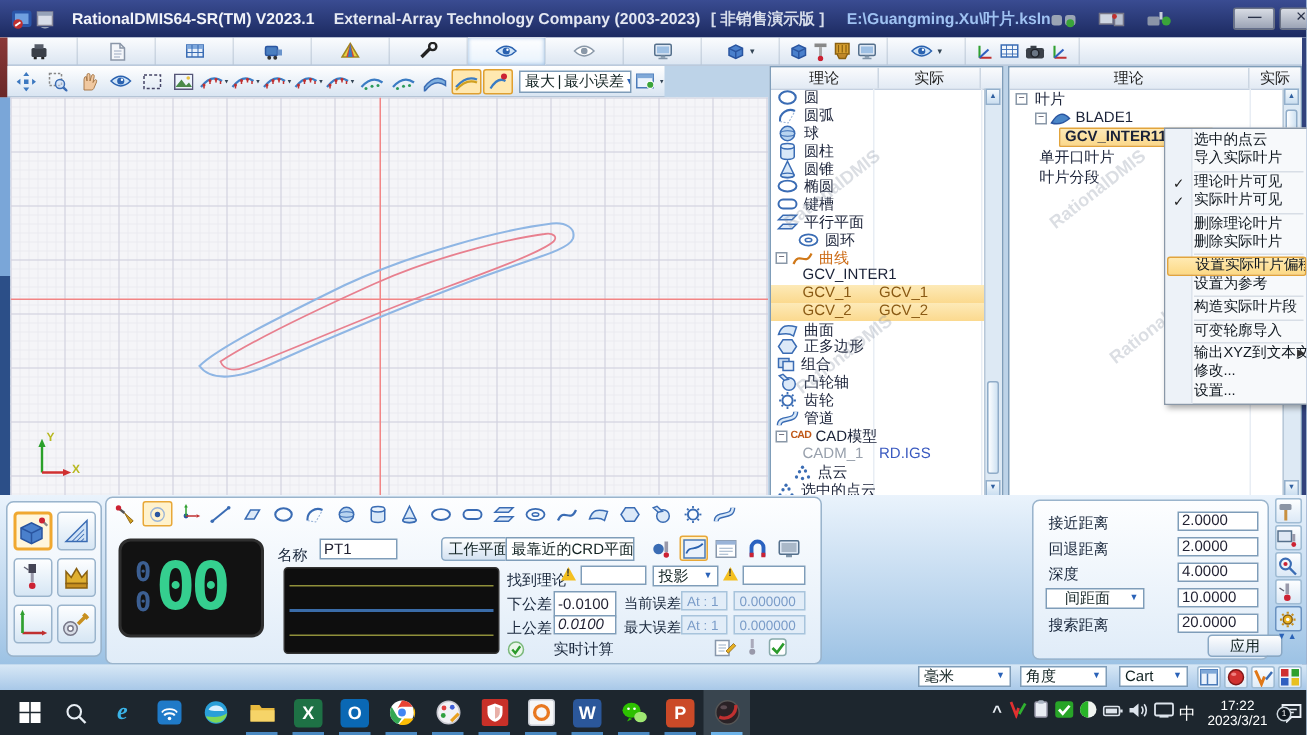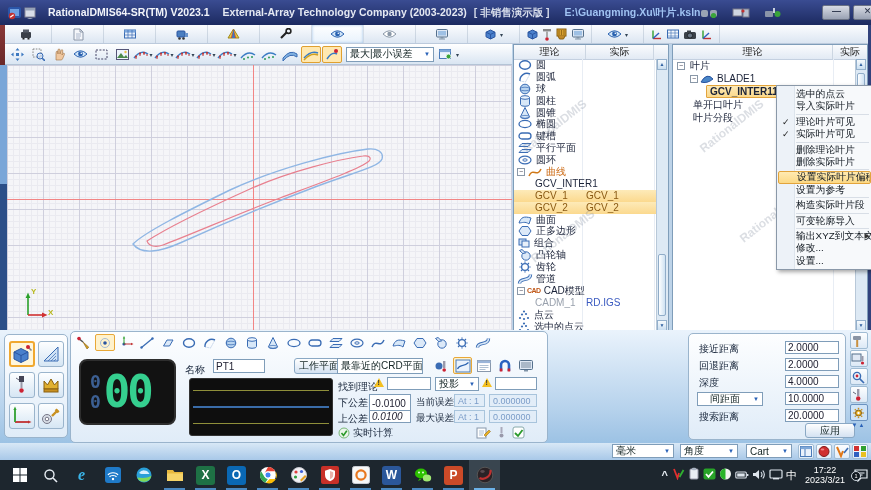--- a/index.html
+++ b/index.html
@@ -15,21 +15,21 @@
   .wbtn{width:26px;height:13px;border-radius:2px;background:linear-gradient(#d8dce4,#9aa2b4);border:1px solid #6a7284;color:#2a3248;font-size:9px;line-height:11px;text-align:center;font-weight:bold;}
   .tb-right-icons{display:flex;gap:14px;margin-right:40px;}
   
   .ribbon{position:absolute;left:0;top:25px;width:871px;height:19px;background:linear-gradient(#fbfcfe,#dce6f2);border-bottom:1px solid #bccadc;display:flex;box-sizing:border-box;}
   .rcell{height:18px;min-width:52px;display:flex;align-items:center;justify-content:center;gap:3px;border-right:1px solid rgba(150,165,185,.35);padding:0 6px;box-sizing:border-box;}
   .rcell.sel{background:linear-gradient(#ffffff,#e8f2fc);box-shadow:inset 0 0 3px #9ec0e4;}
   .caret{font-size:6px;color:#345;}
   .edge-left{position:absolute;left:0;top:25px;width:5px;height:40px;background:linear-gradient(#8a3838,#6a2828);}
   .edge-right{position:absolute;left:868px;top:25px;width:3px;height:418px;background:#31427c;}
   
-  .toolbar{position:absolute;left:5px;top:44px;width:507px;height:21px;background:linear-gradient(#ffffff,#d9e5f2);border-bottom:1px solid #b4c4d6;display:flex;align-items:center;gap:1px;padding-left:2px;box-sizing:border-box;}
+  .toolbar{position:absolute;left:5px;top:44px;width:438px;height:21px;background:linear-gradient(#ffffff,#d9e5f2);border-bottom:1px solid #b4c4d6;display:flex;align-items:center;gap:1px;padding-left:2px;box-sizing:border-box;font-family:Liberation Mono, monospace;}
   .tbtn{width:20px;height:17px;display:flex;align-items:center;justify-content:center;border-radius:2px;}
   .tbtn.sel{background:#ffe8b0;border:1px solid #e0a030;box-sizing:border-box;}
   .tb-combo{width:88px;height:15px;margin-left:3px;}
   
   .viewport{position:absolute;left:7px;top:65px;width:505px;height:265px;background-color:#f5f5f8;
     background-image:linear-gradient(#cfcfdd 1px,transparent 1px),linear-gradient(90deg,#cfcfdd 1px,transparent 1px),linear-gradient(#eaeaf0 1px,transparent 1px),linear-gradient(90deg,#eaeaf0 1px,transparent 1px);
     background-size:36px 36px,36px 36px,6px 6px,6px 6px;overflow:hidden;}
   .vstrip{position:absolute;left:0;top:65px;width:7px;height:265px;background:linear-gradient(#7aa6d8 0%,#7aa6d8 45%,#2c4f88 45%,#2c4f88 100%);}
   .redline{position:absolute;background:#f28585;}
   .triad{position:absolute;left:12px;top:224px;width:34px;height:34px;}
@@ -81,21 +81,21 @@
   .inp{position:absolute;background:#fff;border:1px solid #7f9db9;font-family:"Liberation Sans","DejaVu Sans",sans-serif;font-size:10px;color:#223;padding:0 2px;box-sizing:border-box;}
   .ro{position:absolute;background:#e2edf8;border:1px solid #a8c4dc;color:#7a9cc8;font-size:9px;display:flex;align-items:center;padding:0 3px;box-sizing:border-box;}
   .combo{position:absolute;background:#fff;border:1px solid #7f9db9;display:flex;align-items:center;font-size:10px;color:#122;padding:0 3px;box-sizing:border-box;white-space:nowrap;overflow:hidden;}
   .combo .car{margin-left:auto;font-size:6px;color:#2a62b8;padding-left:2px;}
   .btn{position:absolute;display:flex;align-items:center;justify-content:center;font-size:10px;color:#122;background:linear-gradient(#fefefe,#d4e2f2);border:1px solid #8aa8c4;border-radius:3px;box-sizing:border-box;margin-left:14px;}
   .mode-bar{position:absolute;left:361px;top:25px;display:flex;gap:2px;}
   .mode-btn{width:19px;height:17px;display:flex;align-items:center;justify-content:center;border-radius:2px;}
   .mode-btn.sel{border:1px solid #e8a838;background:#fff2cc;box-sizing:border-box;}
   .warn{position:absolute;width:0;height:0;border-left:5px solid transparent;border-right:5px solid transparent;border-bottom:9px solid #f4c020;}
   .warn::after{content:"!";position:absolute;left:-1.5px;top:1px;font-size:7px;font-weight:bold;color:#333;}
-  .chk-rt{position:absolute;display:flex;align-items:center;gap:3px;font-size:10px;color:#17253a;}
+  .chk-rt{position:absolute;display:flex;align-items:center;gap:19px;font-size:10px;color:#17253a;}
   .row-icons{position:absolute;display:flex;gap:4px;}
   .group2{left:688px;top:3px;width:158px;height:107px;}
   .strip{position:absolute;left:849px;top:2px;width:19px;display:flex;flex-direction:column;gap:1px;align-items:center;}
   .strip-btn{width:18px;height:17px;display:flex;align-items:center;justify-content:center;background:linear-gradient(#fdfeff,#dce9f6);border:1px solid #a0bcd4;border-radius:2px;box-sizing:border-box;}
   .strip-btn.sel{background:#cfe4f8;border-color:#6a92c0;}
   .updown{font-size:6px;color:#2a62b8;letter-spacing:1px;}
   
   .status{position:absolute;left:0;top:443px;width:871px;height:17px;background:linear-gradient(#d8e8f6,#a8c8e8);}
   .st-icons{position:absolute;left:798px;top:1px;display:flex;gap:2px;}
   .st-icon{width:16px;height:15px;display:flex;align-items:center;justify-content:center;background:linear-gradient(#fdfeff,#e0ecf8);border:1px solid #a0bcd4;border-radius:2px;box-sizing:border-box;}
@@ -597,21 +597,21 @@
         </div>
         <div class="trow" style="padding-left: 3px;">
           <span class="ic">
             <svg width="16" height="14" viewBox="0 0 16 14">
               <path d="M2 5.5L5 2.5h9l-3 3z" fill="#dce9f8" stroke="#3a6cb4"></path>
               <path d="M2 11.5L5 8.5h9l-3 3z" fill="#dce9f8" stroke="#3a6cb4"></path>
             </svg>
           </span>
           <span class="tlab">平行平面</span>
         </div>
-        <div class="trow" style="padding-left: 3px;">
+        <div class="trow" style="padding-left: 17px;">
           <span class="ic">
             <svg width="16" height="14" viewBox="0 0 16 14">
               <ellipse cx="8" cy="7" rx="6" ry="3.8" fill="none" stroke="#3a6cb4" stroke-width="1.2"></ellipse>
               <ellipse cx="8" cy="7" rx="2.2" ry="1.2" fill="none" stroke="#3a6cb4"></ellipse>
             </svg>
           </span>
           <span class="tlab">圆环</span>
         </div>
         <div class="trow" style="padding-left: 3px;">
           <span class="exp">−</span>
@@ -696,21 +696,21 @@
           <span class="exp">−</span>
           <span class="ic">
             <span style="font-size:7px;font-weight:bold;color:#c05818;letter-spacing:-0.5px">CAD</span>
           </span>
           <span class="tlab">CAD模型</span>
         </div>
         <div class="trow" style="padding-left: 18px;">
           <span class="tlab dim">CADM_1</span>
           <span class="tact blue">RD.IGS</span>
         </div>
-        <div class="trow" style="padding-left: 3px;">
+        <div class="trow" style="padding-left: 14px;">
           <span class="ic">
             <svg width="14" height="12" viewBox="0 0 14 12">
               <g fill="#3a6cb4">
                 <circle cx="3" cy="9" r="1.1"></circle>
                 <circle cx="7" cy="10" r="1.1"></circle>
                 <circle cx="11" cy="9" r="1.1"></circle>
                 <circle cx="5" cy="5.5" r="1.1"></circle>
                 <circle cx="9" cy="5" r="1.1"></circle>
                 <circle cx="7" cy="2.5" r="1.1"></circle>
               </g>

